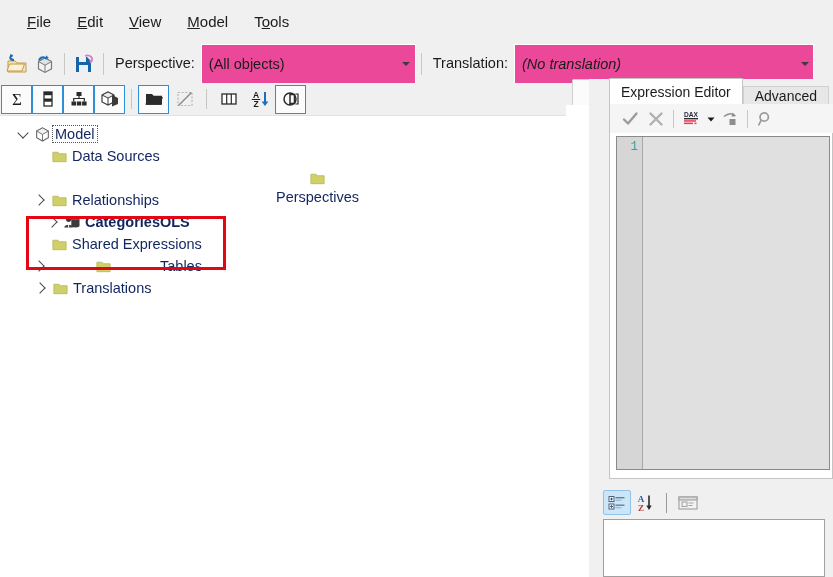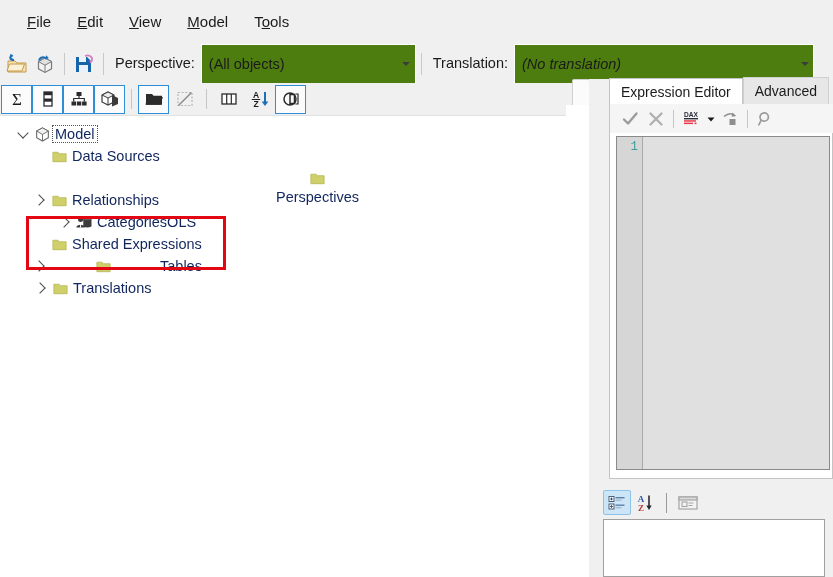--- a/index.html
+++ b/index.html
@@ -50,21 +50,21 @@
   .tb-sep {
     width: 1px; height: 22px; background: #c8c8c8;
     margin: 0 5px; flex: none;
   }
   .tb-label {
     font-size: 14.5px; color: #1b1b1b;
     margin: 0 6px 2px 6px; white-space: nowrap;
   }
   .combo {
     height: 40px;
-    background: #4d7c0f;
+    background: #ec4899;
     border: 1px solid #ffffff;
     display: flex; align-items: center;
     position: relative;
     cursor: default;
   }
   .combo .ctext {
     font-size: 14.5px; color: #1b1b1b;
     padding-left: 7px; white-space: nowrap;
     flex: 1; overflow: hidden;
   }
@@ -149,21 +149,21 @@
     left: 589px; top: 79px;
     width: 244px; height: 498px;
     background: #f0f0f0;
   }
   .tabstrip {
     position: absolute; left: 0; top: 0;
     height: 25px; width: 244px;
     display: flex; align-items: flex-end;
   }
   .tab {
-    height: 27px;
+    height: 18px;
     padding: 0 11px;
     font-size: 14px; color: #1b1b1b;
     display: flex; align-items: center;
     background: #e7e7e7;
     border: 1px solid #d0d0d0;
     border-bottom: none;
     cursor: default;
     white-space: nowrap;
   }
   .tab.active {
@@ -444,21 +444,21 @@
           </span>
         <span class="tree-icon">
           <svg width="17" height="17" viewBox="0 0 18 18">
             <path d="M2 4.5 h5.5 l1.3 1.6 h7.2 v8.4 H2 Z" fill="#cfd06a" stroke="#b7b85a" stroke-width=".9"></path>
           </svg>
         </span>
         <span class="tree-label">Relationships</span>
       </div>
 
 
-      <div class="tree-row" style="padding-left:56px;">
+      <div class="tree-row" style="padding-left:44px;font-weight:bold;">
         <span class="expander">
             <span class="chev right"></span>
           </span>
         <span class="tree-icon">
           <svg width="18" height="18" viewBox="0 0 18 18">
             <ellipse cx="12.4" cy="5.6" rx="4.1" ry="1.7" fill="#3c3c3c"></ellipse>
             <path d="M8.3 5.6 v7.2 a4.1 1.7 0 0 0 8.2 0 V5.6" fill="#3c3c3c"></path>
             <ellipse cx="12.4" cy="5.6" rx="4.1" ry="1.7" fill="#636363"></ellipse>
             <circle cx="5.6" cy="6.3" r="2.6" fill="#3c3c3c"></circle>
             <path d="M1.3 14.6 C1.3 10.8 9.9 10.8 9.9 14.6 Z" fill="#3c3c3c"></path>

